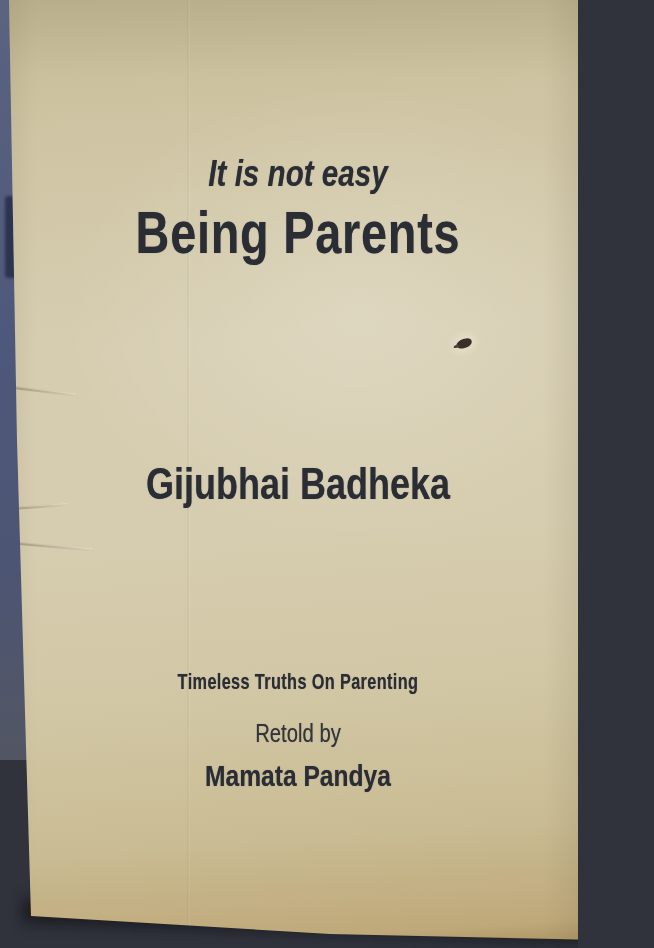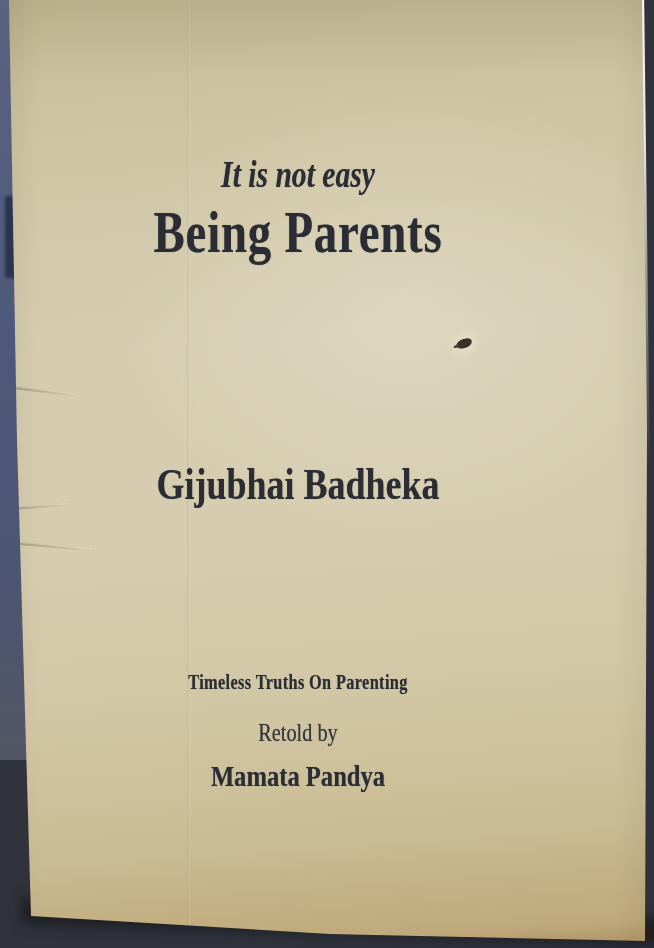--- a/index.html
+++ b/index.html
@@ -2,24 +2,24 @@
 <html><head>
 <meta charset="utf-8">
 <style>
   html, body {
     margin: 0;
     padding: 0;
     background: #30333c;
   }
   .scene {
     position: relative;
-    width: 654px;
+    width: 578px;
     height: 948px;
     overflow: hidden;
-    font-family: Liberation Serif, serif;
+    font-family: Liberation Sans, sans-serif;
   }
   
   .backdrop {
     position: absolute;
     inset: 0;
     background: linear-gradient(160deg, #5e6579 0%, #57608a22 10%, #59607 0),
                 linear-gradient(165deg, #5d6479 0%, #566078 30%, #555c6d 62%, #4c5058 100%);
   }
   
   .backdrop-left {

